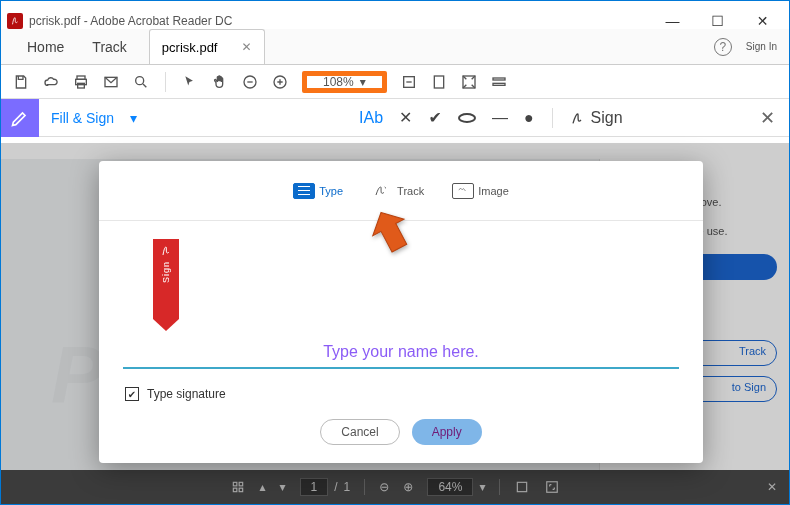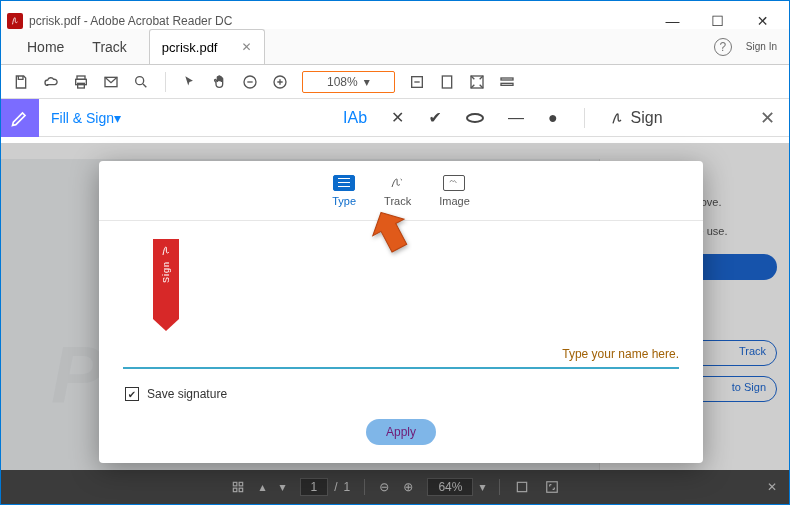--- a/index.html
+++ b/index.html
@@ -23,28 +23,28 @@
   .nav-label { font-size: 14px; color: #444; padding: 0 14px; text-align: right; }
   .doc-tab { display: flex; align-items: center; background: #fff; border: 1px solid #ccc; border-bottom: none; height: 35px; padding: 12px 12px; margin-left: 8px; font-size: 13px; border-radius: 3px 3px 0 0;}
   .doc-tab .x { margin-left: 24px; color: #888; font-size: 12px; }
   .tabbar-right { margin-left: auto; display: flex; align-items: center; gap: 14px; color: #555; }
   .help-icon { width: 18px; height: 18px; border: 1.5px solid #777; border-radius: 50%; display: flex; align-items: center; justify-content: center; font-size: 12px; color: #777; }
   .signin { font-size: 10px; }
 
   
   .toolbar { height: 34px; display: flex; align-items: center; gap: 14px; padding: 0 12px; border-bottom: 1px solid #ddd; color: #555; font-size: 14px;}
   .tb-sep { width: 1px; height: 20px; background: #ddd; margin: 0 2px; }
-  .zoom-box { border: 1px solid #f97316; height: 22px; display: flex; align-items: center; padding: 0 24px; font-size: 12px; border-radius: 2px; gap:6px;}
+  .zoom-box { border: 5px solid #f97316; height: 22px; display: flex; align-items: center; padding: 0 16px; font-size: 12px; border-radius: 2px; gap:6px;}
   .tiny-ico { width:16px; height:16px; display:flex;align-items:center;justify-content:center; }
 
   
   .fillsign-bar { height: 38px; display: flex; align-items: center; border-bottom: 1px solid #ddd; }
   .pen-block { width: 38px; height: 38px; background: #7b6cff; display: flex; align-items: center; justify-content: center; color: #fff; }
-  .fs-label { color: #0a84ff; font-size: 14px; padding: 0 12px; display:flex;align-items:center;gap:0;}
-  .fs-tools { margin-left: 210px; display: flex; align-items: center; gap: 24px; color: #444; }
+  .fs-label { color: #0a84ff; font-size: 14px; padding: 0 12px; display:flex;align-items:center;gap:16px;}
+  .fs-tools { margin-left: 210px; display: flex; align-items: center; gap: 16px; color: #444; }
   .fs-tools .sel { color: #0a84ff; font-weight: 500; }
   .fs-close { margin-left: auto; margin-right: 14px; color: #666; font-size: 18px; }
 
   
   .doc-area { position: absolute; top: 158px; left: 0; right: 0; bottom: 22px; background: #eceff1; }
   .right-panel { position: absolute; right: 0; top: 0; width: 190px; bottom: 0; background: #fff; border-left: 1px solid #ddd; padding: 14px 12px; font-size: 11px; color: #444; }
   .rp-title { font-weight: 600; font-size: 11px; margin-bottom: 10px; }
   .rp-p { line-height: 1.4; margin-bottom: 14px; }
   .rp-blue-bkg { display:block; background:#0a5bd0; color:#fff; border-radius:14px; height:26px; margin-top:10px; }
   .rp-outline { display:block; border:1px solid #0a5bd0; color:#0a5bd0; border-radius:14px; height:26px; margin-top:10px; text-align:right; padding:4px 10px 0 0; font-size:11px;}
@@ -54,31 +54,31 @@
   .sb-box { display:flex;align-items:center;gap:6px;}
   .sb-num { background:#222; border:1px solid #555; padding:1px 10px; }
   .sb-sep { width:1px; height:16px; background:#666; }
 
   
   .dim { position: absolute; top: 142px; left: 0; right: 0; bottom: 0; background: rgba(60,60,60,0.25); }
 
   
   .modal { position: absolute; left: 98px; top: 160px; width: 604px; height: 302px; background: #fff; border-radius: 4px; box-shadow: 0 6px 28px rgba(0,0,0,0.35); }
   .modal-tabs { height: 60px; display: flex; align-items: center; justify-content: center; gap: 28px; border-bottom: 1px solid #e6e6e6; }
-  .mtab { display: flex; flex-direction: column; align-items: center; gap: 4px; font-size: 11px; color: #555; }
+  .mtab { display: flex; flex-direction: row; align-items: center; gap: 4px; font-size: 11px; color: #555; }
   .mtab.active { color: #0b6bcb; }
   .mtab .mico { width: 22px; height: 16px; border: 1.5px solid currentColor; border-radius: 2px; display:flex;align-items:center;justify-content:center;}
   .mtab.active .mico { background: #0b6bcb; border-color:#0b6bcb; }
   .mtab.active .mico::before { content:""; width:12px; height:1.5px; background:#fff; box-shadow: 0 -4px 0 #fff, 0 4px 0 #fff; }
   .sig-area { position: relative; margin: 18px 24px 0; height: 130px; border-bottom: 2px solid #3da8c9; }
   .sig-flag { position: absolute; left: 30px; top: 0; width: 26px; height: 80px; background: #d72828; color:#fff; font-size:9px; display:flex; flex-direction:column; align-items:center; padding-top:6px; }
   .sig-flag::after { content:""; position:absolute; bottom:-12px; left:0; border-left:13px solid transparent; border-right:13px solid transparent; border-top:12px solid #d72828; }
   .sig-flag svg { width:12px;height:12px; }
   .flag-text { writing-mode: vertical-rl; transform: rotate(180deg); margin-top:4px; letter-spacing:1px;}
-  .sig-placeholder { position: absolute; left: 0; right: 0; bottom: 6px; text-align: right; color: #a16207; font-size: 12px; }
+  .sig-placeholder { position: absolute; left: 0; right: 0; bottom: 6px; text-align: center; color: #8b5cf6; font-size: 16px; }
   .save-row { display: flex; align-items: center; gap: 8px; padding: 18px 26px 0; font-size: 12px; color: #333; }
   .chk { width: 14px; height: 14px; border: 1.5px solid #333; display:flex;align-items:center;justify-content:center; font-size:10px; }
   .modal-buttons { display: flex; justify-content: center; gap: 12px; margin-top: 18px; }
   .mbtn { height: 26px; padding: 0 20px; border-radius: 13px; font-size: 12px; display:flex;align-items:center;justify-content:center; }
   .mbtn.cancel { border: 1px solid #bbb; color: #555; background:#fff; }
   .mbtn.apply { background: #7fb6e8; color: #701a75; }
 
   
   .arrow { position: absolute; left: 362px; top: 206px; width: 52px; height: 52px; }
   .arrow svg { width: 52px; height: 52px; filter: drop-shadow(1px 2px 2px rgba(0,0,0,0.3)); }
@@ -312,24 +312,25 @@
         <svg viewBox="0 0 24 24" fill="none" stroke="#fff" stroke-width="2">
             <path d="M6 20c2-12 4-16 6-16s-2 18 6 10"></path>
           </svg>
         <span class="flag-text">Sign</span>
       </div>
       <div class="sig-placeholder">Type your name here.</div>
     </div>
 
     <div class="save-row">
       <div class="chk">✔</div>
-      <span>Save signature</span>
+      <span>Type signature</span>
     </div>
 
     <div class="modal-buttons">
+      <div class="mbtn cancel">Cancel</div>
       <div class="mbtn apply">Apply</div>
     </div>
   </div>
 
   <div class="arrow">
     <svg viewBox="0 0 100 100">
       <path d="M 55 8 L 88 40 L 70 40 L 70 85 L 38 85 L 38 40 L 20 40 Z" fill="#e05a1a" stroke="#b8430f" stroke-width="2" transform="rotate(-28 50 50)"></path>
     </svg>
   </div>
 

